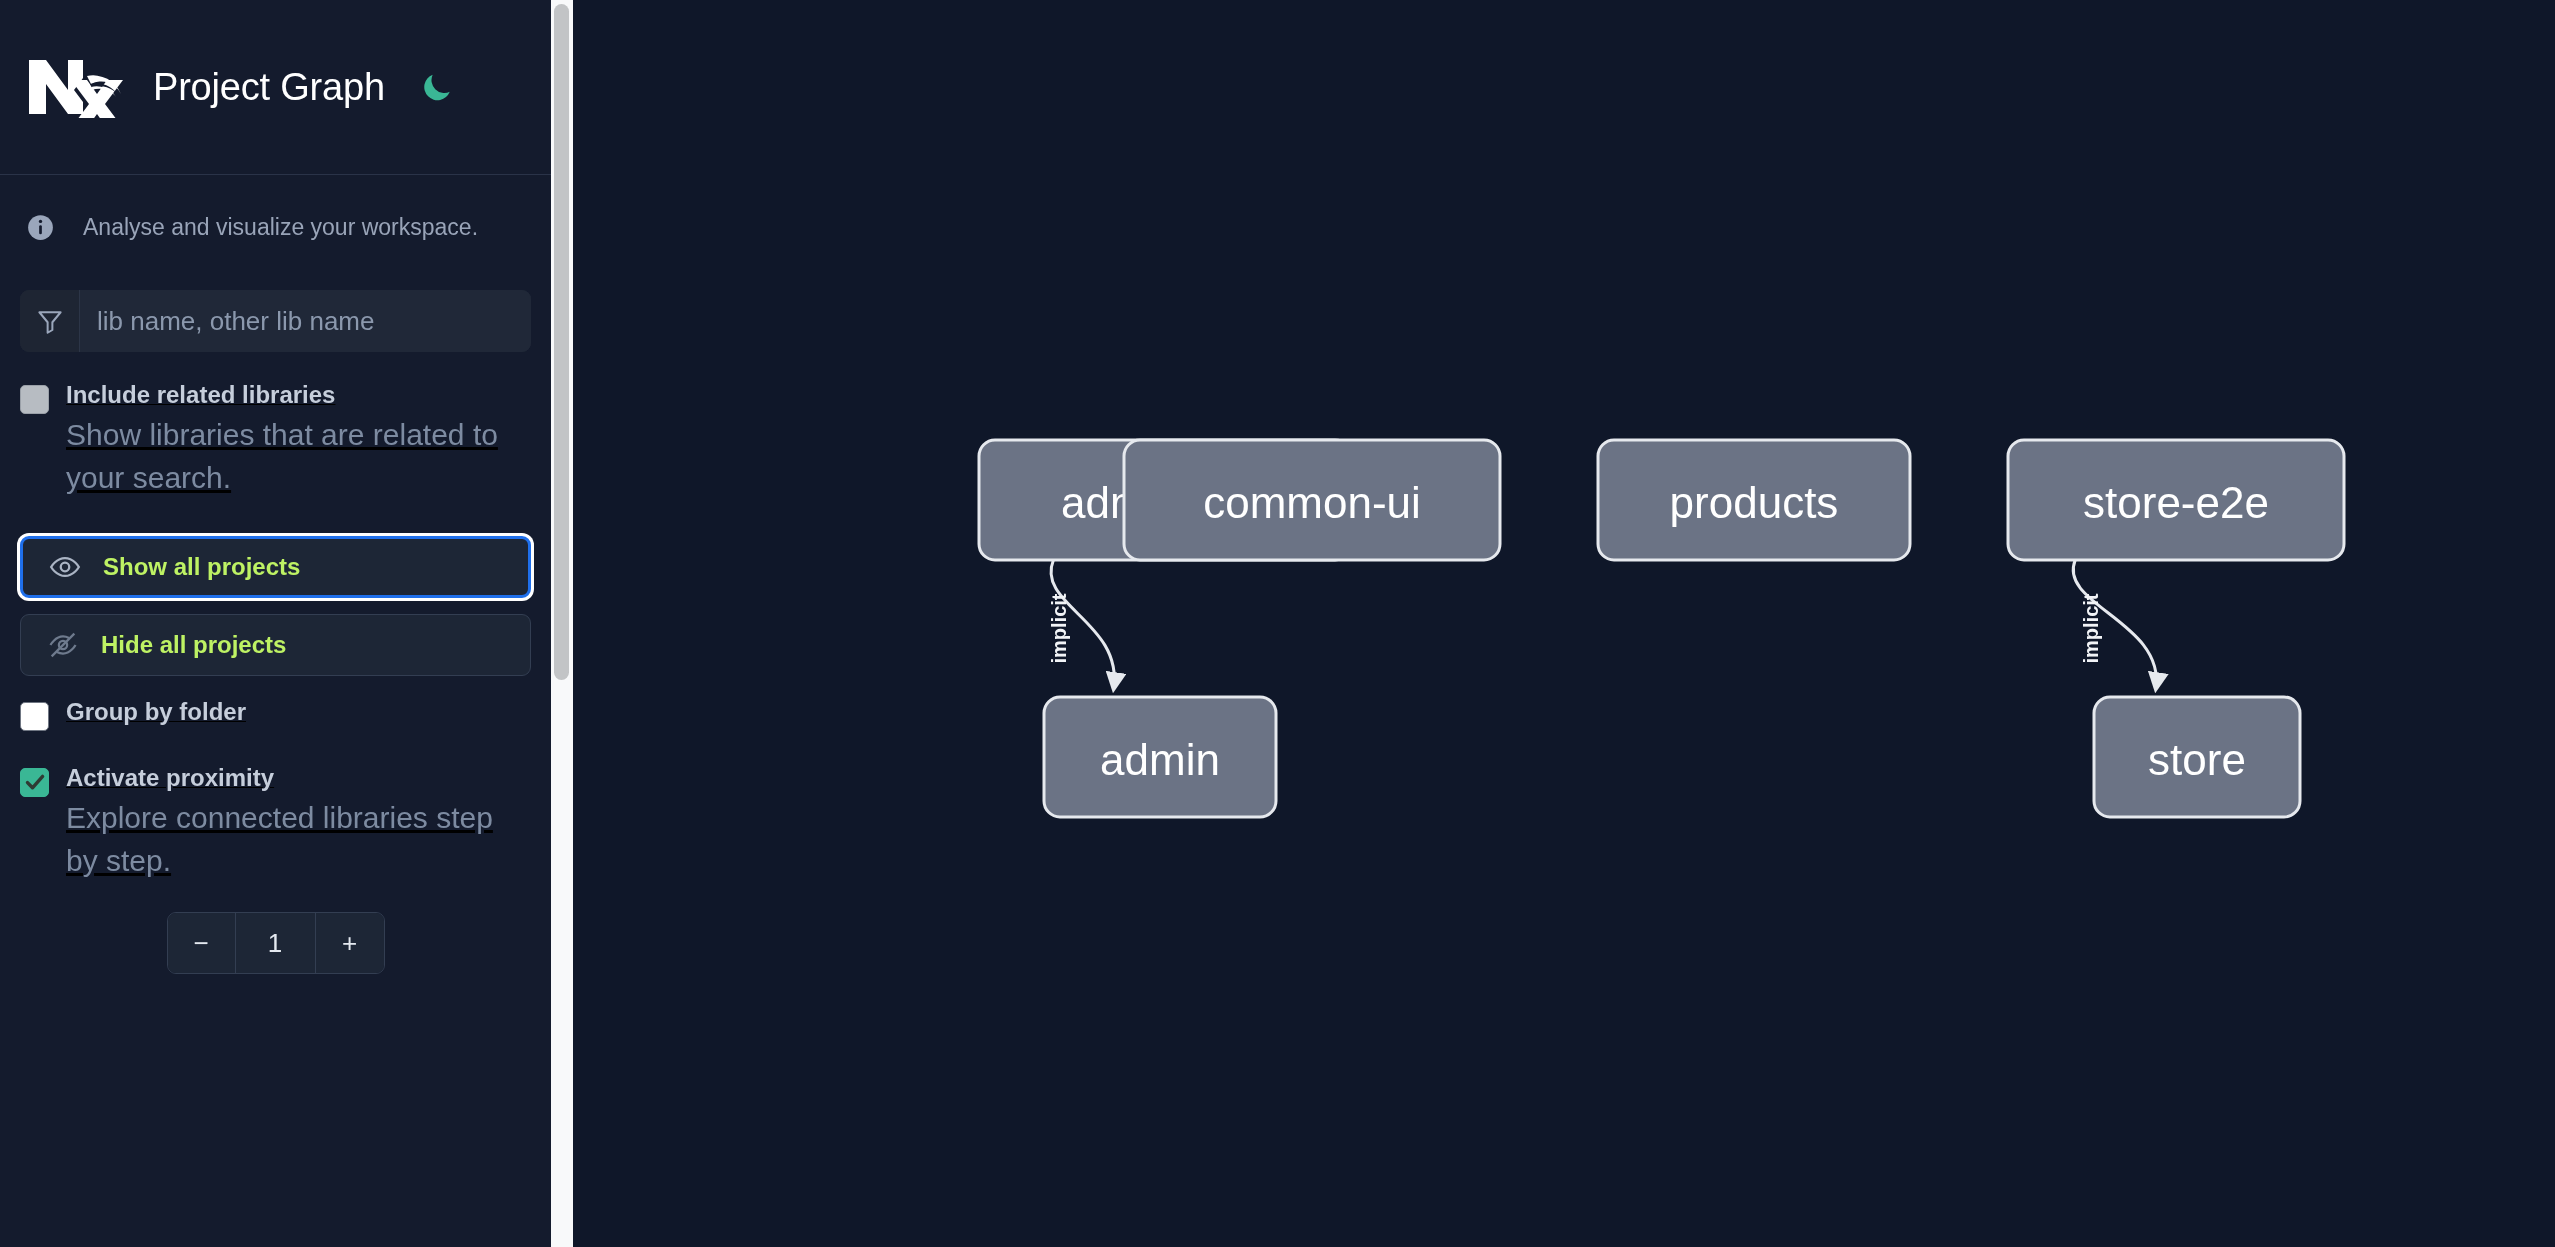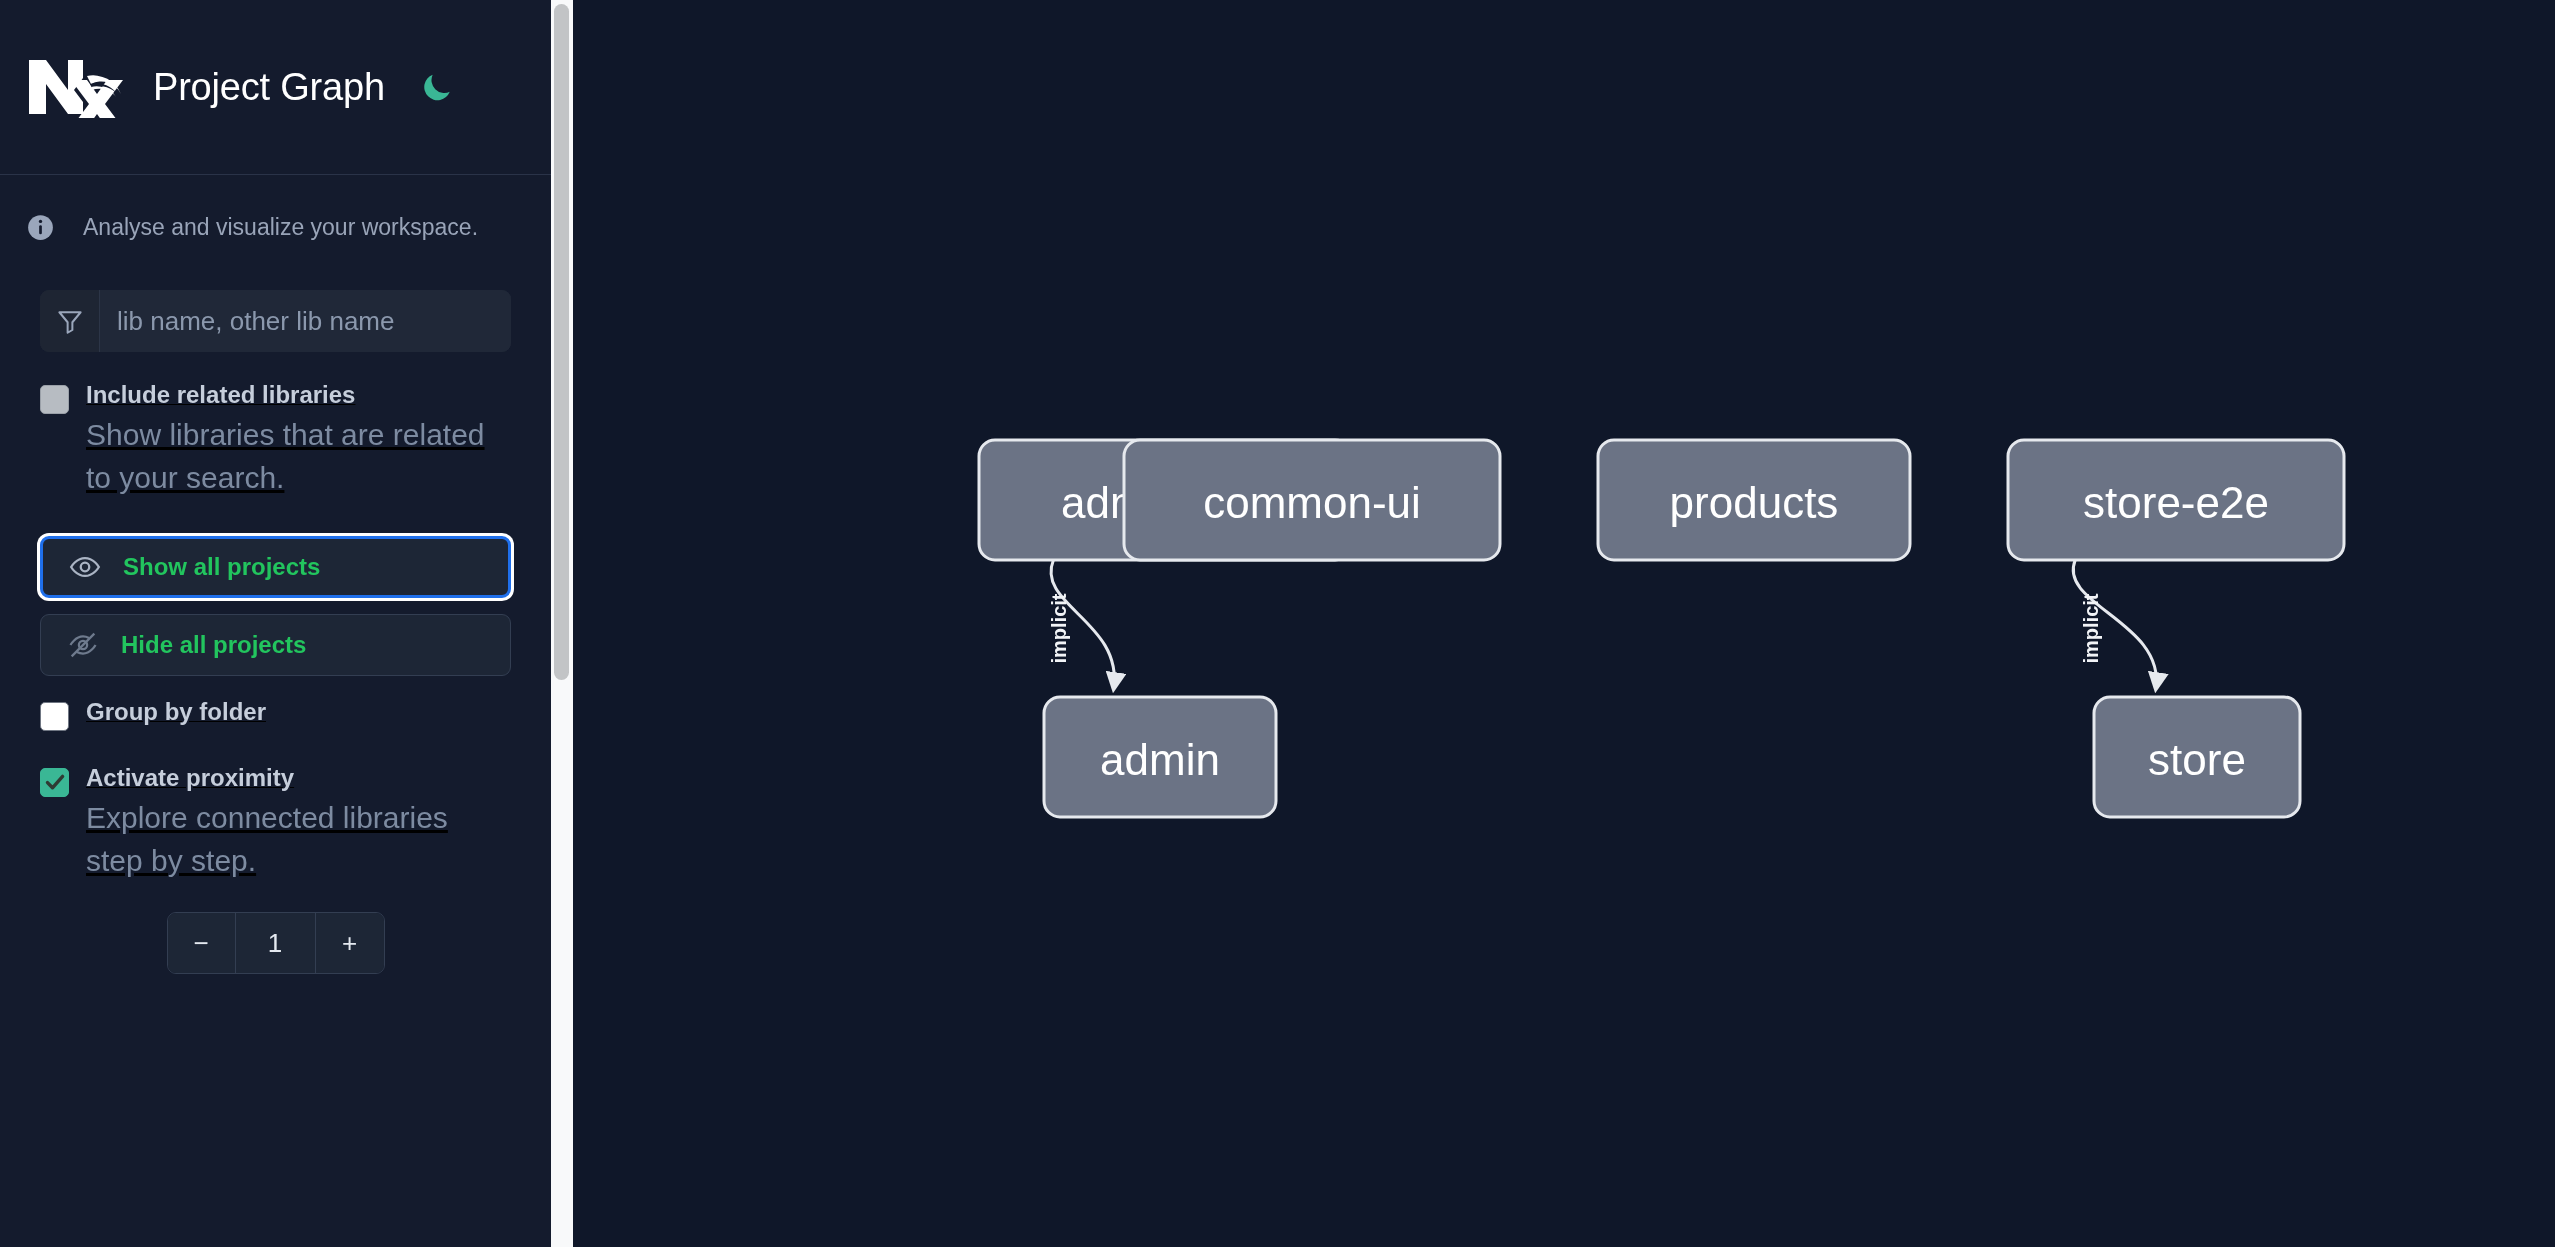--- a/index.html
+++ b/index.html
@@ -55,21 +55,21 @@
     height: 105px;
   }
   .info-icon { width: 27px; height: 27px; flex: none; }
   .sb-tagline-text {
     color: #99a4b8;
     font-size: 23px;
     margin-left: 29px;
     white-space: nowrap;
   }
 
-  .sb-body { padding: 0 40px; }
+  .sb-body { padding: 0 20px; }
 
   
   .filter-row {
     display: flex;
     align-items: stretch;
     height: 62px;
     margin-top: 10px;
     border-radius: 9px;
     overflow: hidden;
     background: #202838;
@@ -121,21 +121,21 @@
 
   
   .prj-btn {
     position: relative;
     display: flex; align-items: center;
     height: 62px;
     border-radius: 9px;
     background: #1d2636;
     border: 1px solid #333e52;
     padding-left: 26px;
-    color: #22c55e;
+    color: #bef264;
     font-size: 24px;
     font-weight: bold;
   }
   .prj-btn.focused {
     border: 3px solid #1f6feb;
     box-shadow: 0 0 0 3px #ffffff;
   }
   .prj-btn .bicon { width: 32px; height: 32px; flex: none; margin-right: 22px; }
   .btn-show { margin-top: 36px; }
   .btn-hide { margin-top: 16px; }

